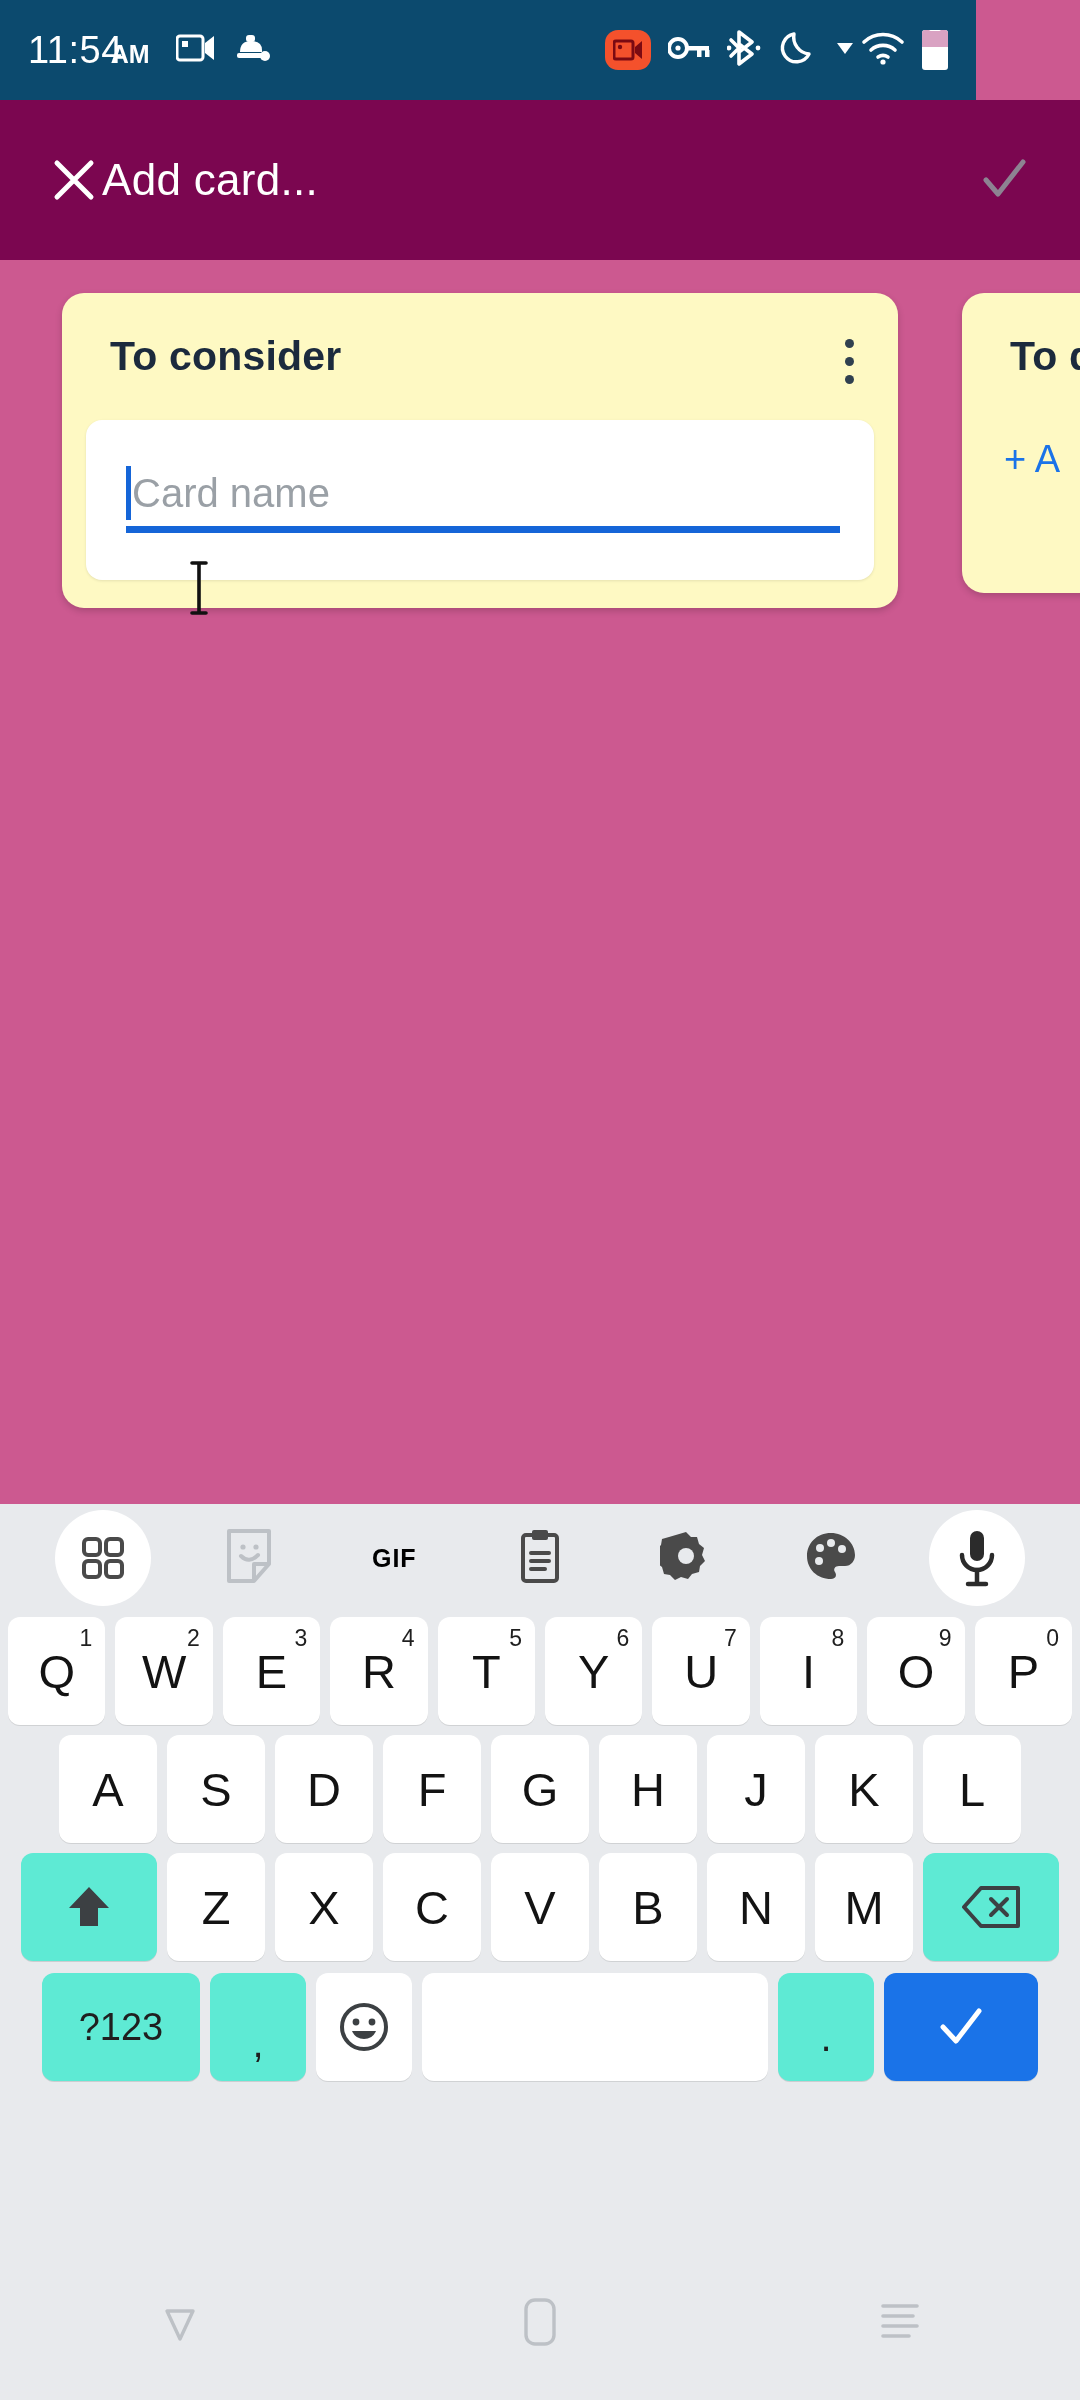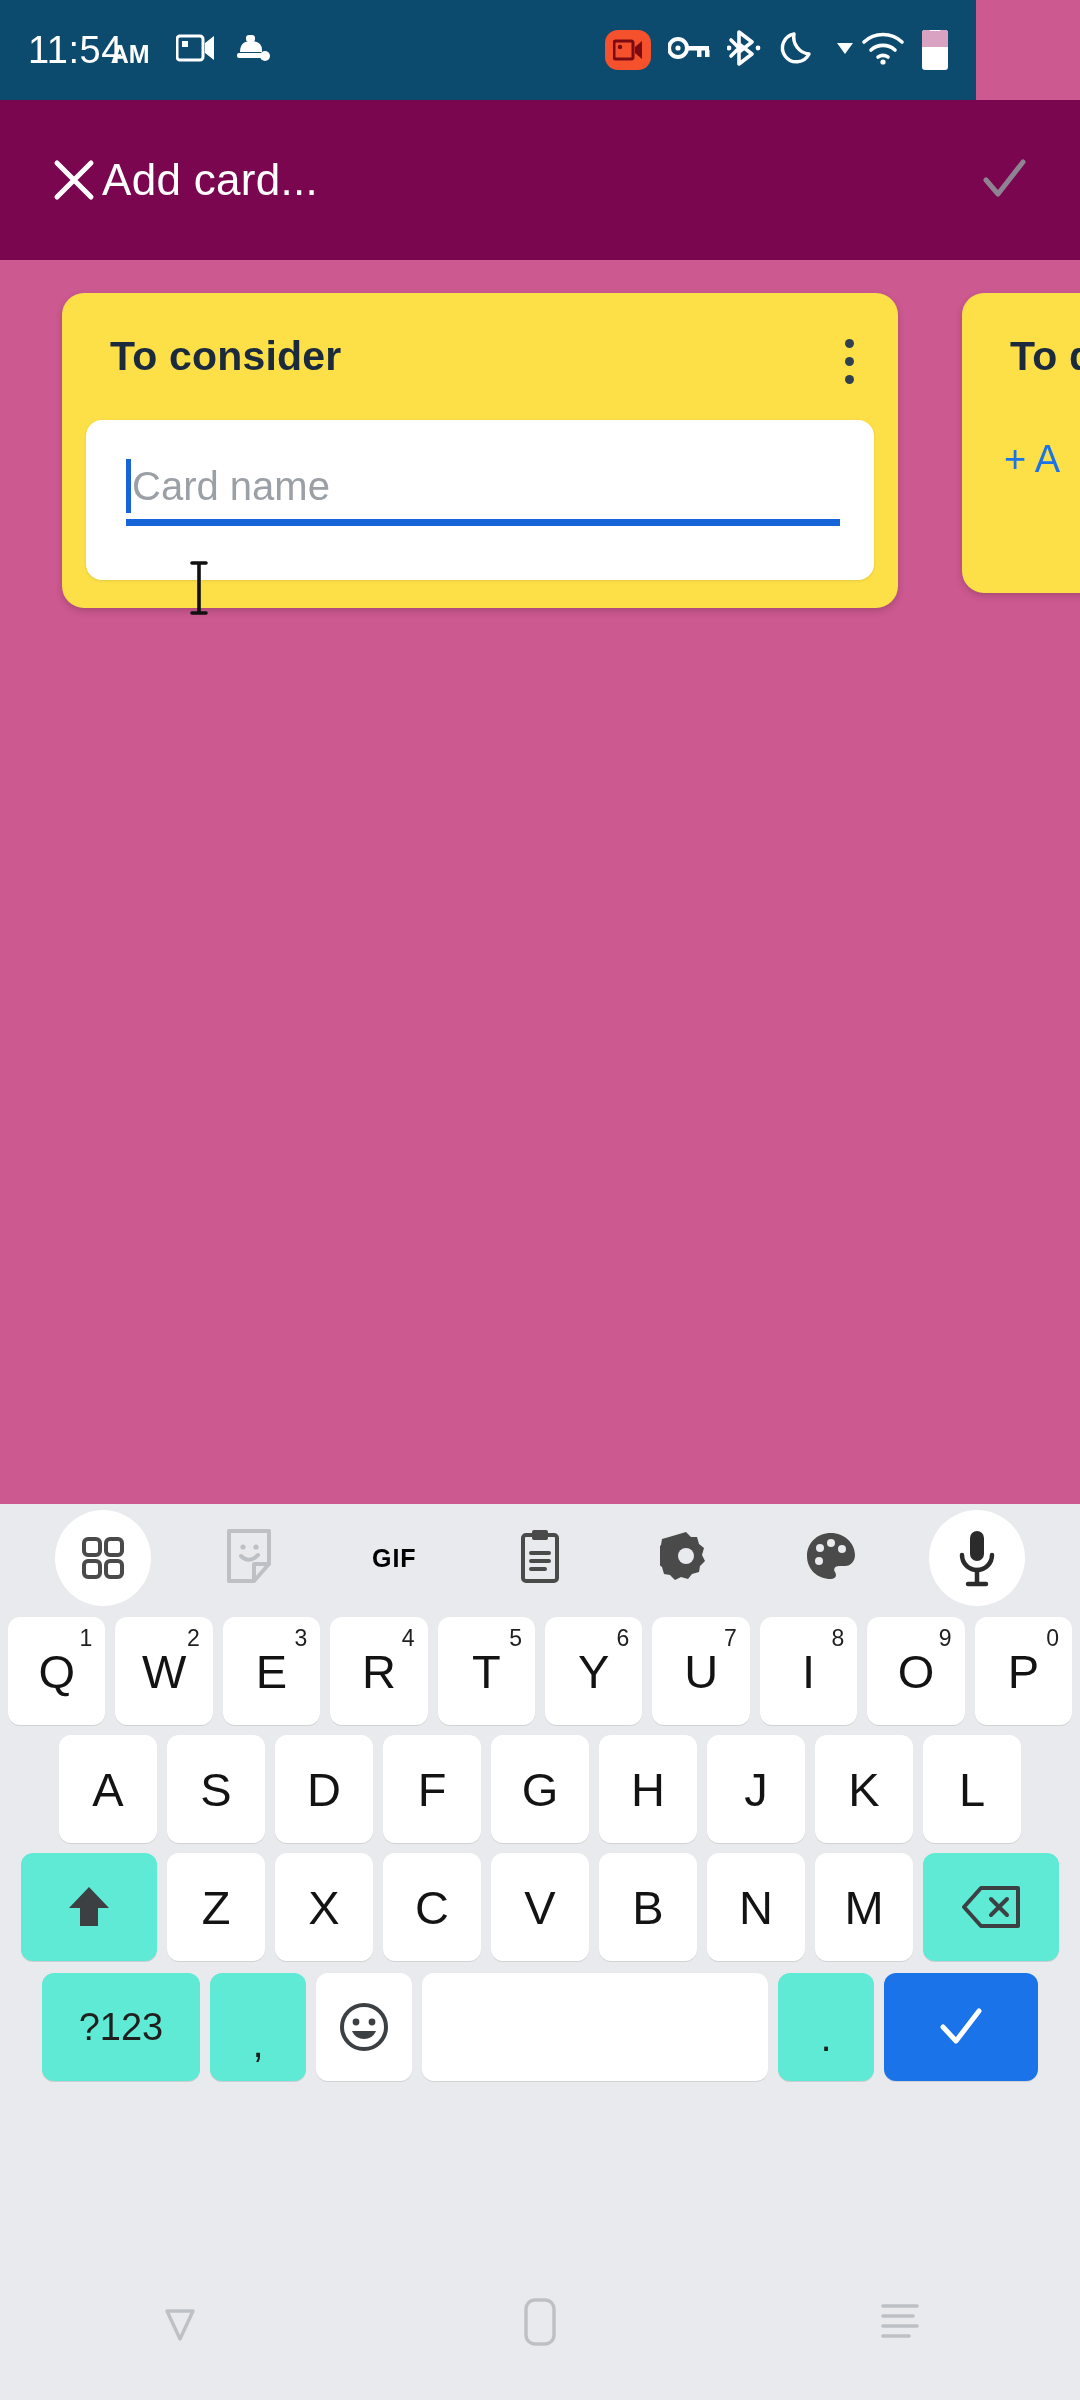--- a/index.html
+++ b/index.html
@@ -64,21 +64,21 @@
 
   
   .board {
     position: absolute; top: 260px; left: 0;
     width: 1080px; height: 1244px;
     background: #CC5990;
     overflow: hidden;
   }
   .column {
     position: absolute; top: 33px;
-    background: #fde047;
+    background: #fef9c3;
     border-radius: 22px;
     box-shadow: 0 3px 7px rgba(0,0,0,.18);
   }
   .col-primary { left: 62px; width: 836px; }
   .col-secondary { left: 962px; width: 280px; height: 300px; }
   .col-head {
     display: flex; align-items: flex-start;
     padding: 40px 34px 0 48px;
   }
   .col-title {
@@ -95,21 +95,21 @@
 
   .card-input-wrap {
     margin: 36px 24px 28px 24px;
     background: #ffffff;
     border-radius: 16px;
     height: 160px;
     box-shadow: 0 1px 3px rgba(0,0,0,.10);
     position: relative;
   }
   .field {
-    position: absolute; left: 40px; right: 34px; top: 37px;
+    position: absolute; left: 40px; right: 34px; top: 44px;
   }
   .field-line {
     display: flex; align-items: center; height: 58px;
   }
   .caret {
     width: 5px; height: 54px; background: #1565D8; flex: 0 0 auto;
   }
   .placeholder {
     color: #9AA0A6; font-size: 40px; font-weight: 400;
     line-height: 1; margin-left: 1px;

